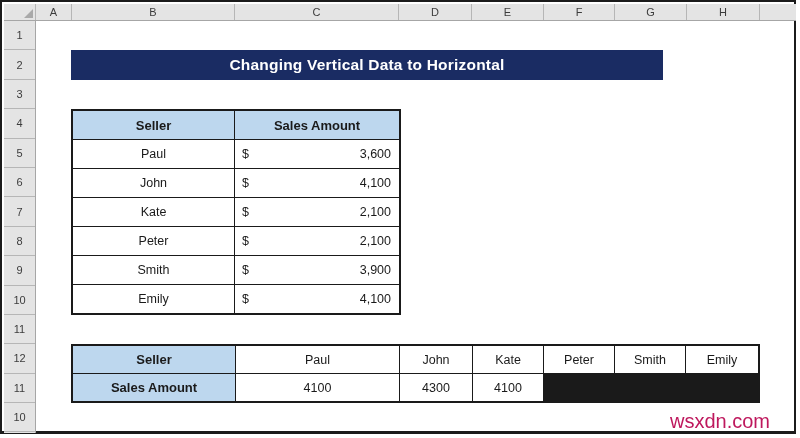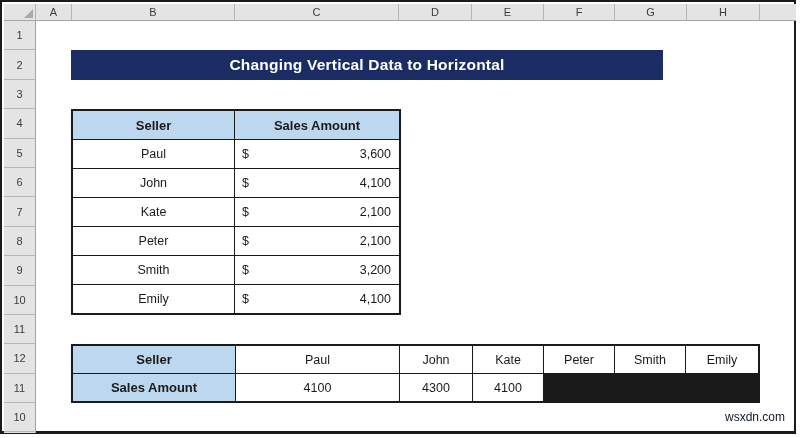--- a/index.html
+++ b/index.html
@@ -43,21 +43,21 @@
 
   
   .htable { position:absolute; left:69px; top:342px; display:grid;
             grid-template-columns:162px 163px 72px 70px 70px 70px 72px;
             grid-auto-rows:27px; gap:1px; background:#1a1a1a; border:2px solid #1a1a1a; }
   .htable > div { background:#ffffff; display:flex; align-items:center; justify-content:center;
                   font-size:12.5px; color:#1a1a1a; }
   .htable .hdr { background:#bdd7ee; font-weight:bold; font-size:13px; }
 
   
-  .watermark { position:absolute; right:9px; top:408px; font-size:12px; color:#0f172a; }
+  .watermark { position:absolute; right:24px; top:408px; font-size:20px; color:#be185d; }
 </style>
 </head>
 <body>
 
 <div class="frame">
 
   <div class="colheaders">
     <div class="hcell corner" style="width:32px">
         <span class="tri"></span>
       </div>
@@ -115,21 +115,21 @@
 
     <div>Peter</div>
     <div class="amt">
       <span>$</span>
       <span>2,100</span>
     </div>
 
     <div>Smith</div>
     <div class="amt">
       <span>$</span>
-      <span>3,200</span>
+      <span>3,900</span>
     </div>
 
     <div>Emily</div>
     <div class="amt">
       <span>$</span>
       <span>4,100</span>
     </div>
   </div>
 
   <div class="htable">

